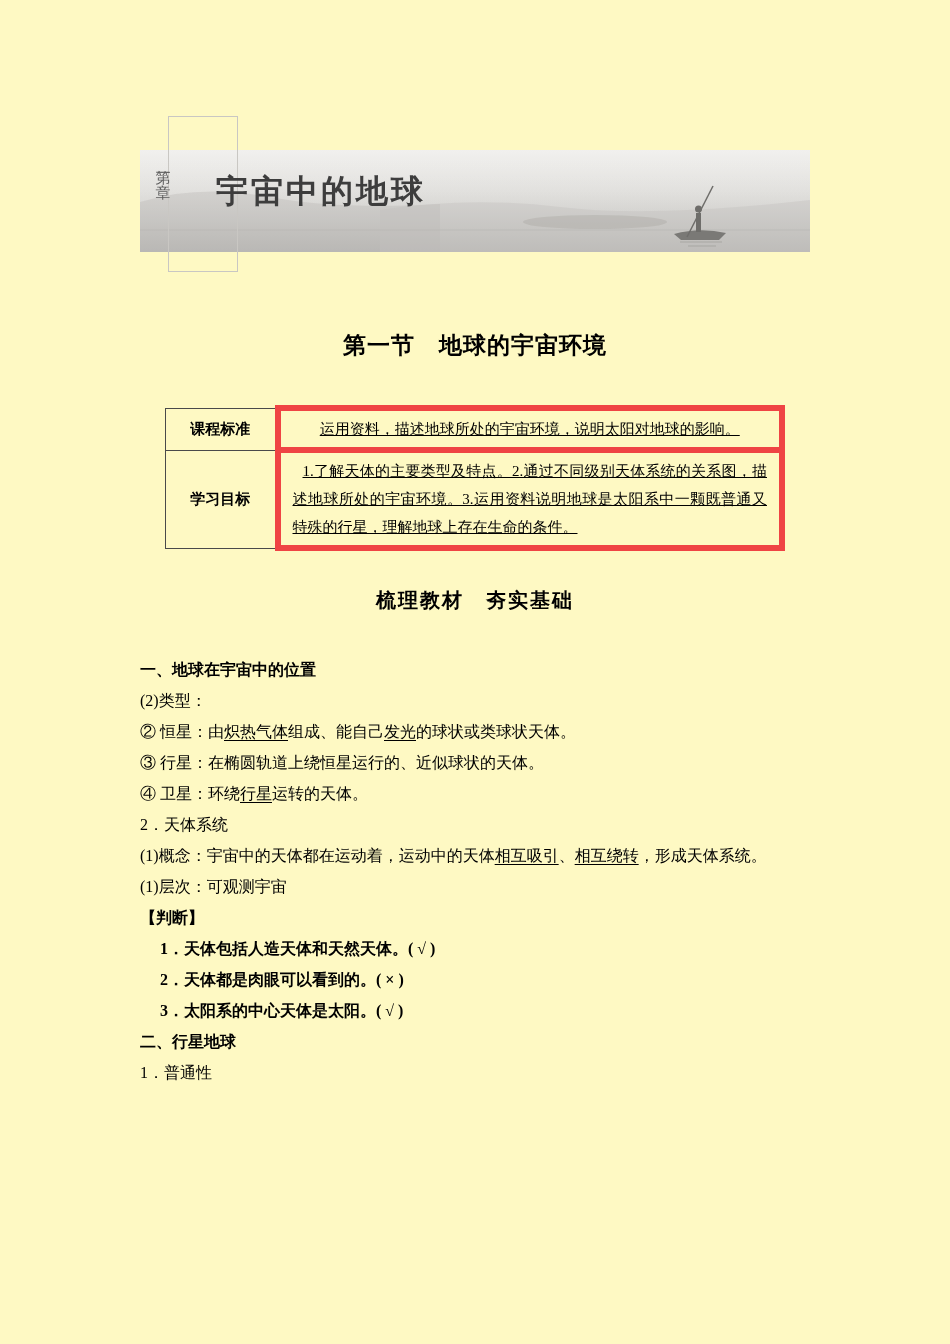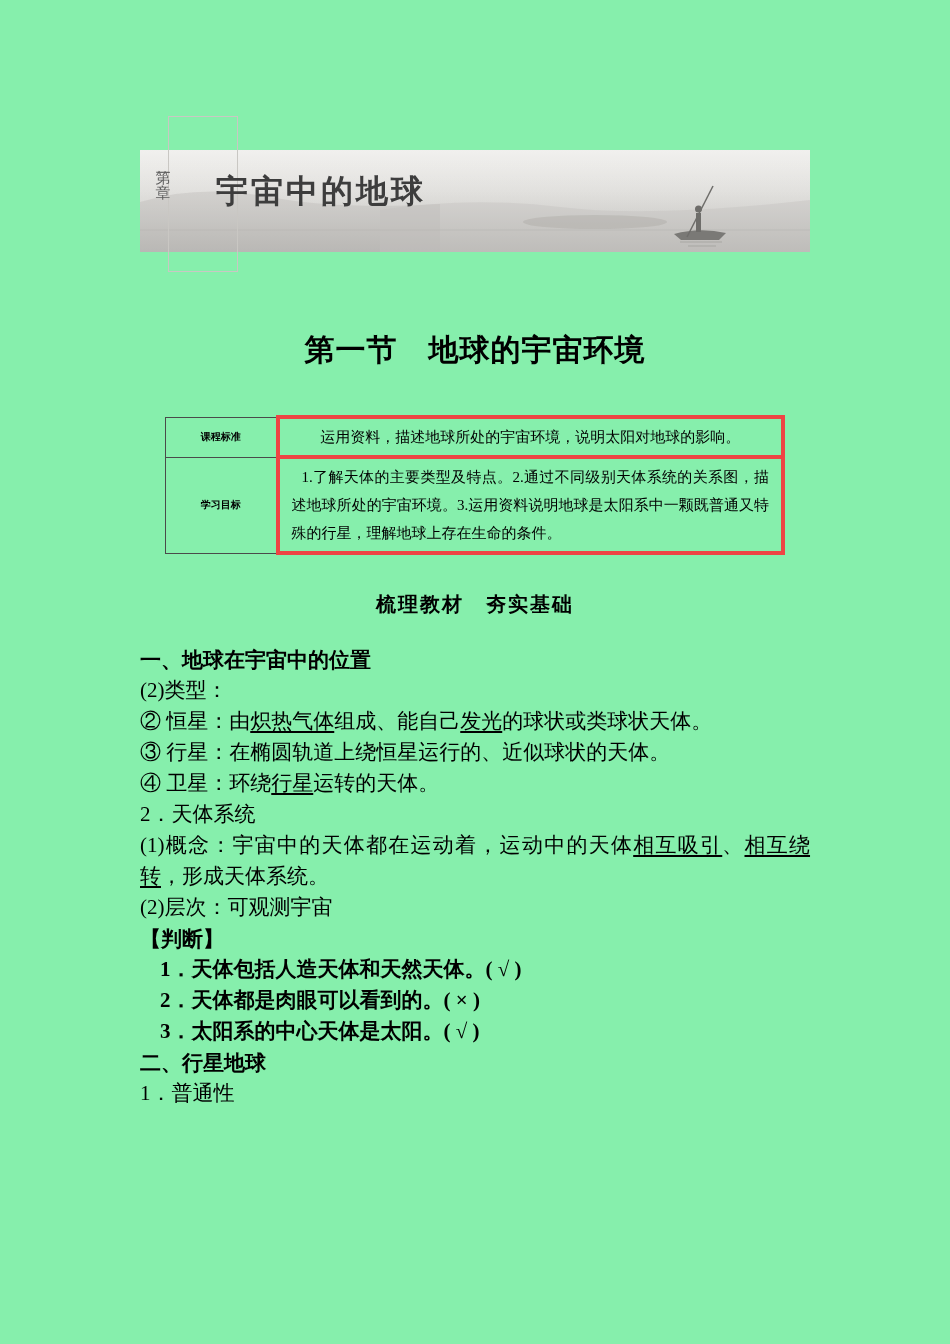--- a/index.html
+++ b/index.html
@@ -1,19 +1,19 @@
 <!DOCTYPE html>
 <html><head>
 <meta charset="utf-8">
 <style>
   * { box-sizing: border-box; }
   html, body { margin: 0; padding: 0; background: #ffffff; }
   .page {
     position: relative; width: 950px; height: 1344px; margin: 0 auto;
-    background: #86efac; color: #000;
+    background: #fef9c3; color: #000;
     font-family: "Liberation Serif", "DejaVu Serif", serif;
     overflow: hidden;
   }
 
   
   .banner-wrap { position: absolute; left: 140px; top: 114px; width: 670px; height: 164px; }
   .banner-art {
     position: absolute; left: 0; top: 36px; width: 670px; height: 102px;
     background: linear-gradient(180deg, #f1f0ee 0%, #e3e2df 40%, #d0cfcc 78%, #c7c6c3 100%);
   }
@@ -31,45 +31,45 @@
     position: absolute; left: 76px; top: 56px; margin: 0;
     font-family: "Liberation Sans", sans-serif; font-size: 32px; font-weight: 700;
     letter-spacing: 3px; color: #3d3d3d;
   }
 
   
   .main { position: absolute; left: 140px; top: 330px; width: 670px; }
 
   .section-title {
     margin: 0; text-align: center;
-    font-family: "Liberation Sans", sans-serif; font-size: 30px; font-weight: 700;
+    font-family: "Liberation Sans", sans-serif; font-size: 23px; font-weight: 700;
     letter-spacing: 1px; color: #000;
   }
 
   .standards-table {
     width: 620px; margin: 44px auto 0; border-collapse: collapse; font-size: 15px;
   }
   .standards-table th {
     width: 112px; border: 1px solid #4a4a4a; padding: 2px 6px;
-    font-family: "Liberation Sans", sans-serif; font-weight: 700; font-size: 10px;
+    font-family: "Liberation Sans", sans-serif; font-weight: 700; font-size: 15px;
     text-align: center; vertical-align: middle;
   }
   .standards-table td {
-    border: 4px solid #ef4444; padding: 4px 12px; line-height: 28px; vertical-align: middle;
+    border: 6px solid #ef4444; padding: 4px 12px; line-height: 28px; vertical-align: middle; text-decoration: underline;
   }
   .standards-table td.center-text { text-align: center; }
   .standards-table td.goal-text { text-align: justify; text-indent: 10px; }
 
   .subheading {
     margin: 36px 0 0; text-align: center;
     font-family: "Liberation Sans", sans-serif; font-size: 20px; font-weight: 700;
     letter-spacing: 2px;
   }
 
-  .content { margin-top: 26px; font-size: 21px; line-height: 31px; }
+  .content { margin-top: 40px; font-size: 16px; line-height: 31px; }
   .content p { margin: 0; text-align: justify; }
   .bold-hei { font-family: "Liberation Sans", sans-serif; font-weight: 700; }
   .judge-title { margin-left: -8px; }
   .judge-item { padding-left: 20px; font-weight: bold; }
   .u { text-decoration: underline; text-underline-offset: 3px; }
 </style>
 </head>
 <body>
 
 <div class="page">
@@ -122,21 +122,21 @@
     <h3 class="subheading">梳理教材　夯实基础</h3>
 
     <div class="content">
       <p class="bold-hei">一、地球在宇宙中的位置</p>
       <p>(2)类型：</p>
       <p><span>② 恒星：由</span><span class="u">炽热气体</span><span>组成、能自己</span><span class="u">发光</span><span>的球状或类球状天体。</span></p>
       <p><span>③ 行星：在椭圆轨道上绕恒星运行的、近似球状的天体。</span></p>
       <p><span>④ 卫星：环绕</span><span class="u">行星</span><span>运转的天体。</span></p>
       <p>2．天体系统</p>
       <p><span>(1)概念：宇宙中的天体都在运动着，运动中的天体</span><span class="u">相互吸引</span><span>、</span><span class="u">相互绕转</span><span>，形成天体系统。</span></p>
-      <p>(2)层次：可观测宇宙</p>
+      <p>(1)层次：可观测宇宙</p>
       <p class="bold-hei judge-title">【判断】</p>
       <p class="judge-item">1．天体包括人造天体和天然天体。( √ )</p>
       <p class="judge-item">2．天体都是肉眼可以看到的。( × )</p>
       <p class="judge-item">3．太阳系的中心天体是太阳。( √ )</p>
       <p class="bold-hei">二、行星地球</p>
       <p>1．普通性</p>
     </div>
 
   </div>
 </div>

